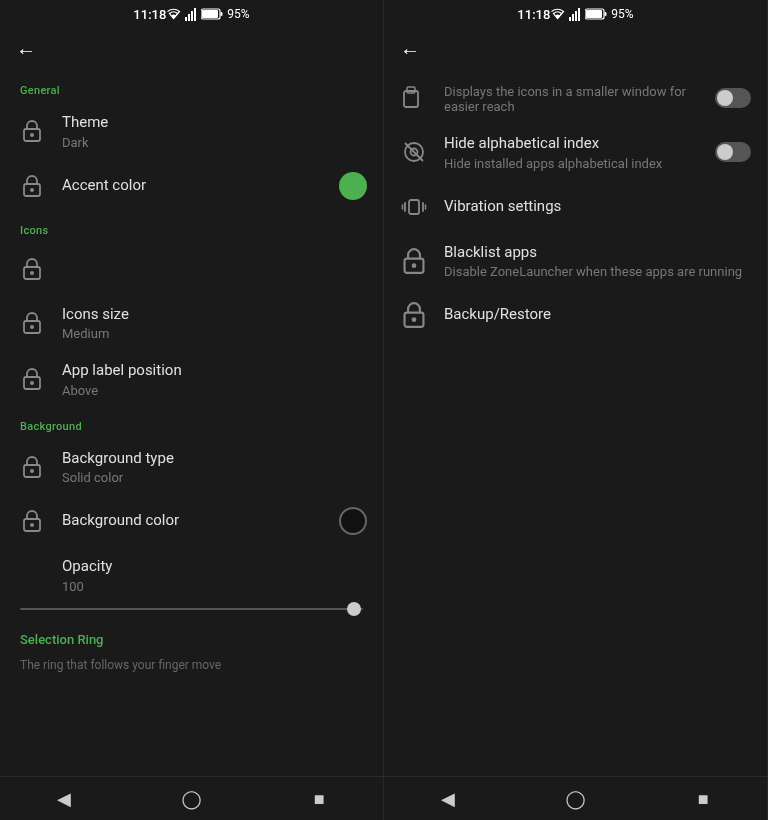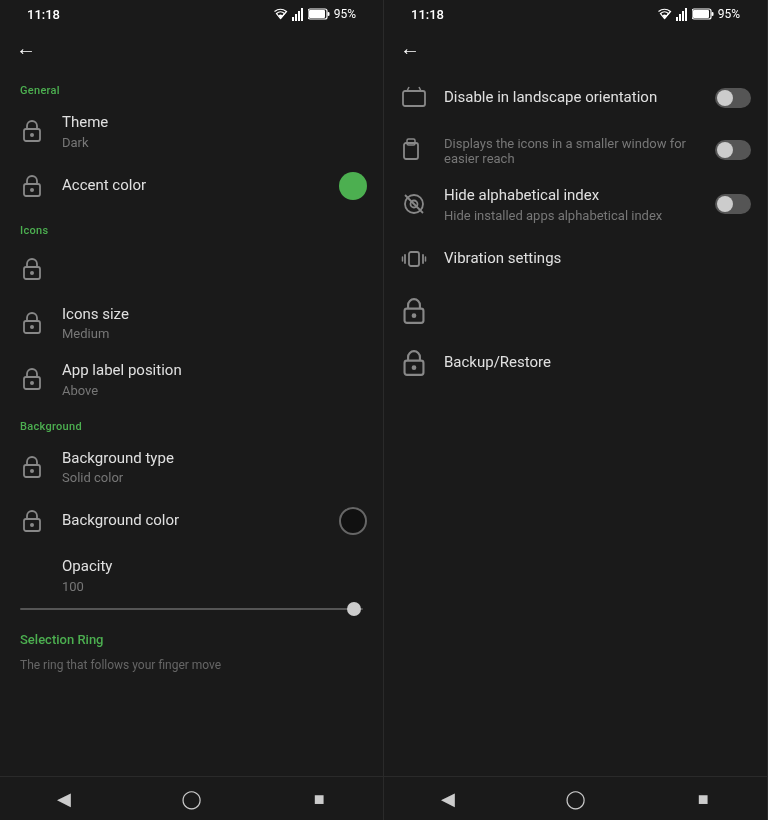--- a/index.html
+++ b/index.html
@@ -16,23 +16,23 @@
       flex: 1;
       background: #1a1a1a;
       display: flex;
       flex-direction: column;
       border-right: 1px solid #2a2a2a;
       position: relative;
     }
 
     .status-bar {
       display: flex;
-      justify-content: space-between;
-      align-items: center;
-      padding: 6px 27px;
+      justify-content: center;
+      align-items: center;
+      padding: 6px 18px;
       height: 28px;
     }
 
     .status-time {
       color: #fff;
       font-size: 13px;
       font-weight: 500;
     }
 
     .status-icons {
@@ -402,35 +402,20 @@
       <span style="color:#fff;font-size:12px;">95%</span>
     </div>
   </div>
 
   <div class="nav-bar-top">
     <span class="back-arrow">←</span>
   </div>
 
   <div class="scroll-content">
 
-    <div class="settings-item">
-      <div class="settings-item-icon-outline">
-        <svg width="26" height="26" viewBox="0 0 26 26" fill="none">
-          <rect x="2" y="6" width="22" height="15" rx="2" stroke="#888" stroke-width="1.8"></rect>
-          <line x1="8" y1="2" x2="6" y2="6" stroke="#888" stroke-width="1.5"></line>
-          <line x1="18" y1="2" x2="20" y2="6" stroke="#888" stroke-width="1.5"></line>
-        </svg>
-      </div>
-      <div class="settings-item-content">
-        <div class="settings-item-title">Disable in landscape orientation</div>
-      </div>
-      <div class="settings-item-control">
-        <div class="toggle-off"></div>
-      </div>
-    </div>
 
     <div class="settings-item">
       <div class="settings-item-icon-outline">
         <svg width="26" height="26" viewBox="0 0 26 26" fill="none">
           <rect x="3" y="6" width="14" height="16" rx="2" stroke="#888" stroke-width="1.8"></rect>
           <rect x="6" y="2" width="8" height="6" rx="1.5" stroke="#888" stroke-width="1.5"></rect>
         </svg>
       </div>
       <div class="settings-item-content">
         <div class="settings-item-subtitle">Displays the icons in a smaller window for easier reach</div>
@@ -474,20 +459,24 @@
     </div>
 
     <div class="settings-item">
       <div class="settings-item-icon-outline">
         <svg width="22" height="26" viewBox="0 0 18 22" fill="none">
           <rect x="1" y="9" width="16" height="12" rx="2" stroke="#888" stroke-width="1.8"></rect>
           <path d="M4 9V6a5 5 0 0110 0v3" stroke="#888" stroke-width="1.8" fill="none"></path>
           <circle cx="9" cy="15" r="2" fill="#888"></circle>
         </svg>
       </div>
+      <div class="settings-item-content">
+        <div class="settings-item-title">Blacklist apps</div>
+        <div class="settings-item-subtitle">Disable ZoneLauncher when these apps are running</div>
+      </div>
     </div>
 
     <div class="settings-item">
       <div class="settings-item-icon-outline">
         <svg width="22" height="26" viewBox="0 0 18 22" fill="none">
           <rect x="1" y="9" width="16" height="12" rx="2" stroke="#888" stroke-width="1.8"></rect>
           <path d="M4 9V6a5 5 0 0110 0v3" stroke="#888" stroke-width="1.8" fill="none"></path>
           <circle cx="9" cy="15" r="2" fill="#888"></circle>
         </svg>
       </div>

